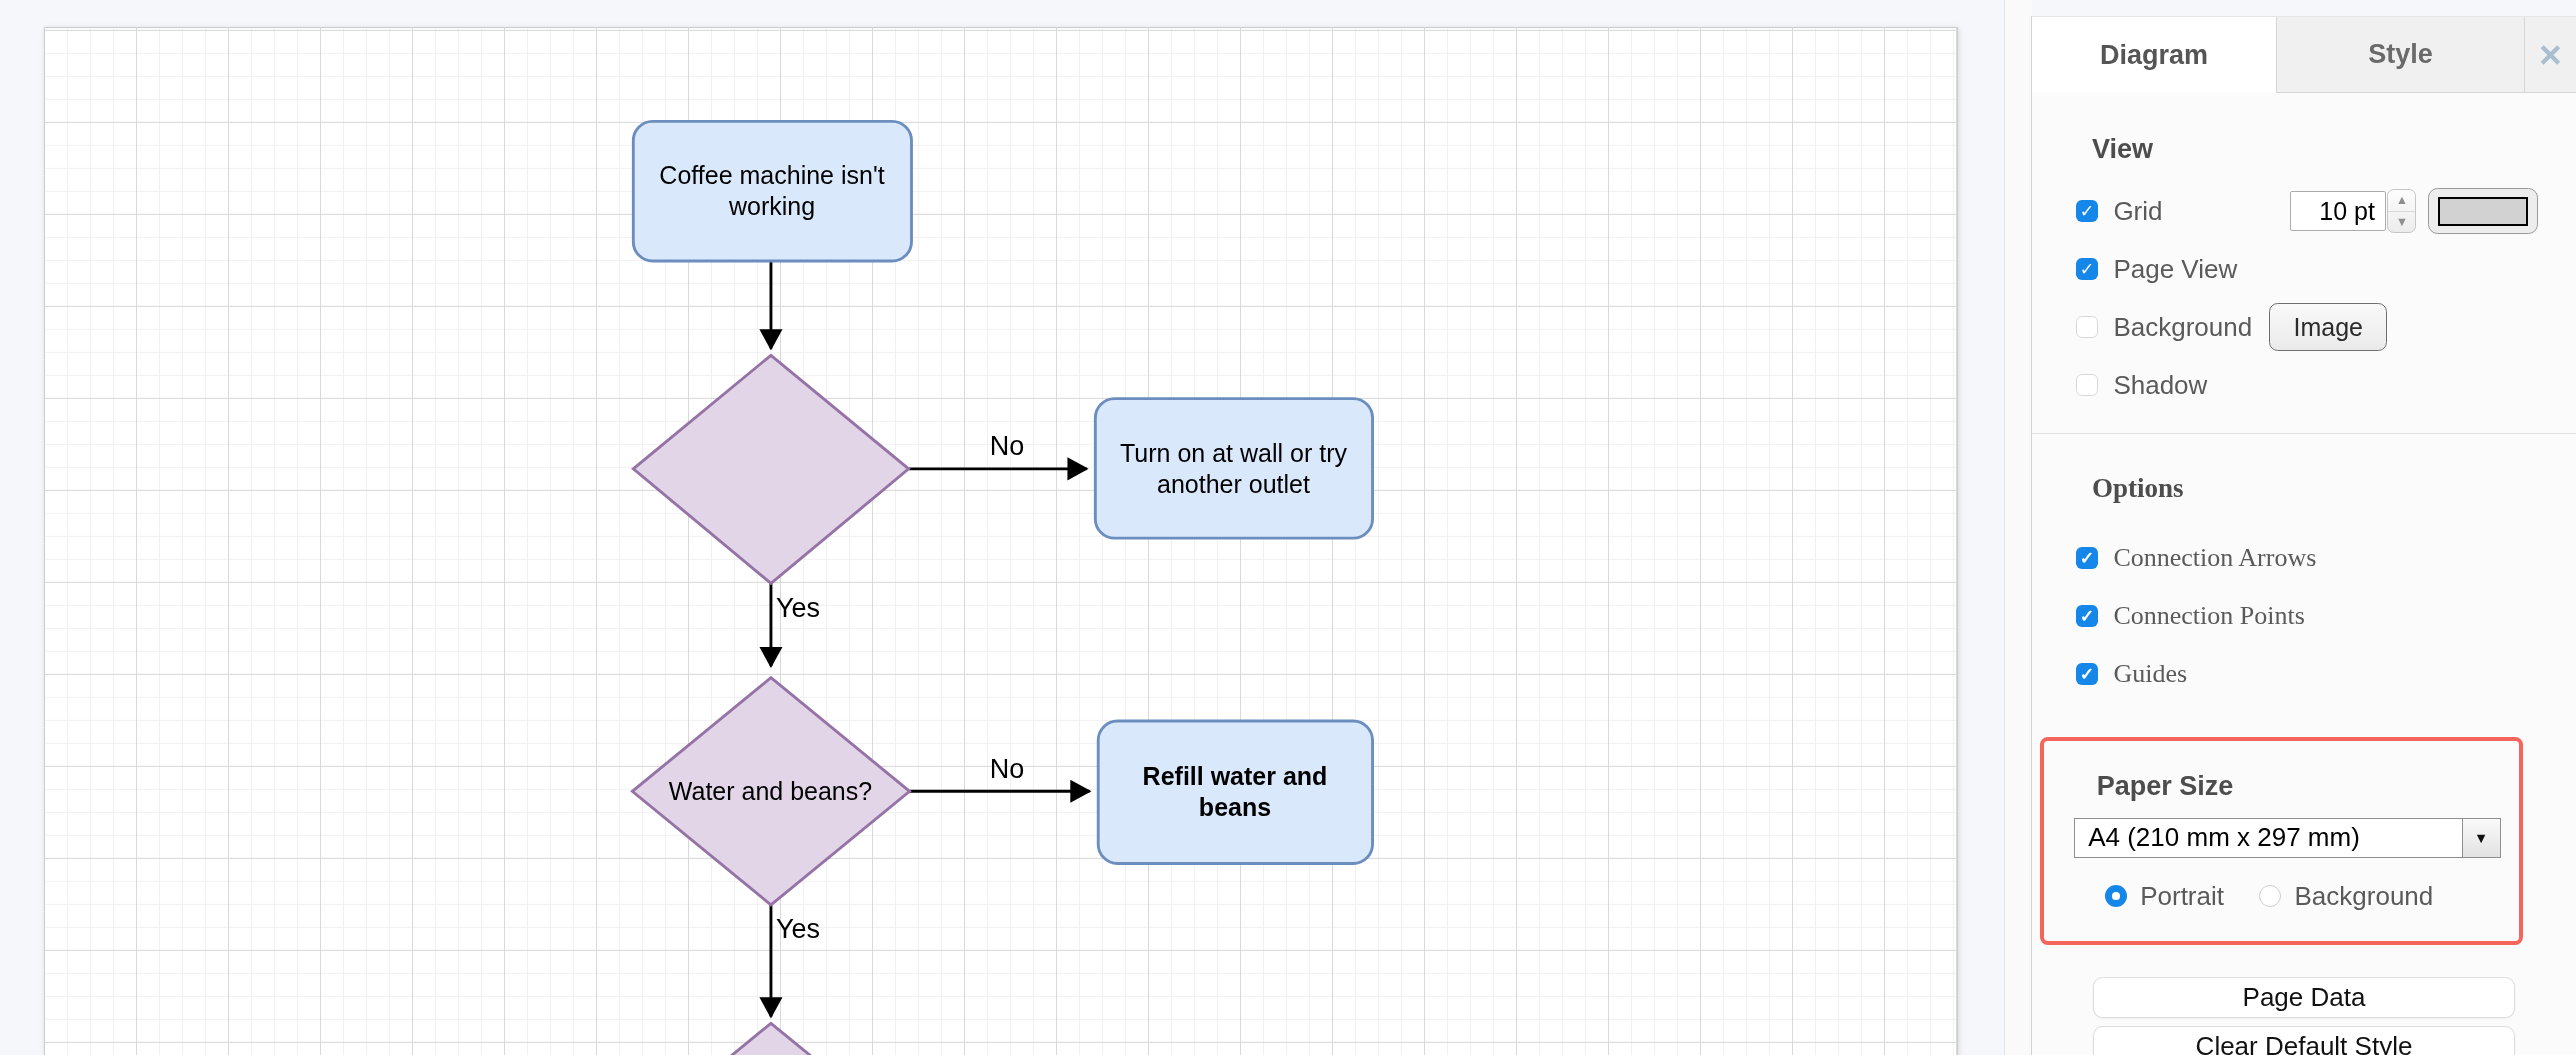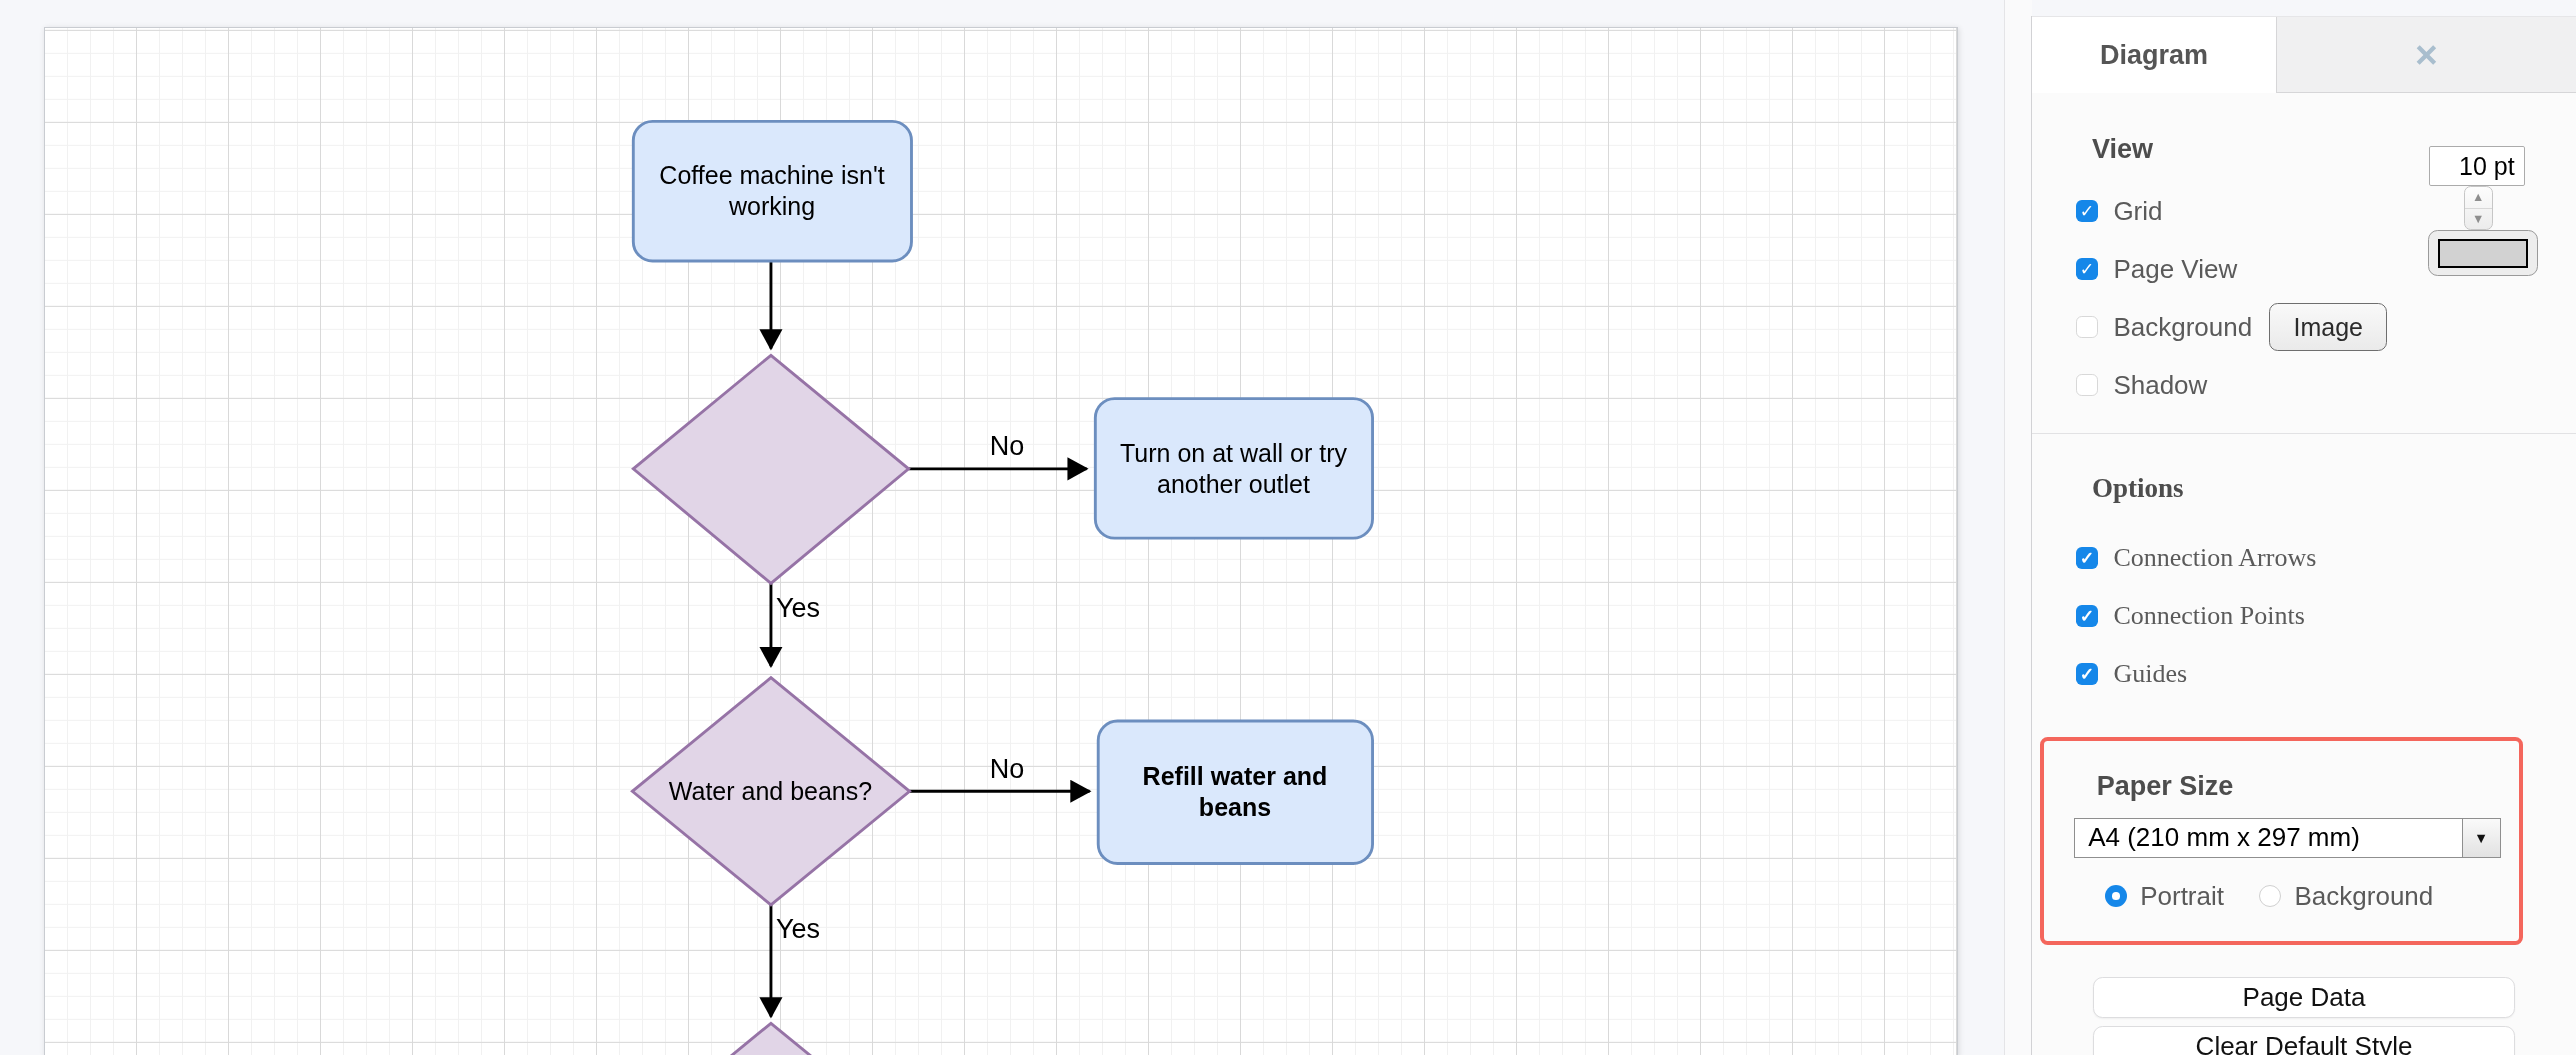--- a/index.html
+++ b/index.html
@@ -45,21 +45,21 @@
   .cb{width:22px;height:22px;border-radius:5.8px;flex:none;display:flex;align-items:center;justify-content:center;box-sizing:border-box;}
   .cb.on{background:#1587E9;}
   .cb.on::after{content:"✓";color:#fff;font-size:17.3px;font-weight:700;line-height:1;}
   .cb.off{background:#FFFFFF;border:1.9px solid #D8D8D8;}
 
   .radio{width:22px;height:22px;border-radius:50%;flex:none;display:flex;align-items:center;justify-content:center;box-sizing:border-box;}
   .radio.on{background:#1587E9;}
   .radio.on::after{content:"";width:7.7px;height:7.7px;border-radius:50%;background:#fff;}
   .radio.off{background:#FFFFFF;border:1.9px solid #D0D0D0;}
 
-  .grid-size-group{margin-left:auto;display:flex;align-items:center;flex-direction:column;}
+  .grid-size-group{margin-left:auto;display:flex;align-items:center;}
   .num-input{width:96px;height:40px;border:1.9px solid #ABABAB;border-radius:1.9px;background:#fff;
     font-family:inherit;font-size:25px;color:#000;text-align:right;padding:0 9.6px 0 0;box-sizing:border-box;}
   .stepper{width:29px;height:44px;border:1px solid #C6C6C6;border-radius:6.7px;background:linear-gradient(#FDFDFD,#ECECEC);
     display:flex;flex-direction:column;margin-left:1.9px;box-sizing:border-box;overflow:hidden;}
   .stepper span{flex:1;display:flex;align-items:center;justify-content:center;font-size:12.5px;color:#8E8E8E;line-height:1;}
   .stepper .up{border-bottom:1px solid #D8D8D8;}
   .swatch-btn{width:110px;height:46px;margin-left:11.6px;border:1.9px solid #9A9A9A;border-radius:9.6px;background:#EDEDED;
     display:flex;align-items:center;justify-content:center;box-sizing:border-box;}
   .swatch-inner{width:90px;height:29px;background:#D2D2D2;border:2.9px solid #000;box-sizing:border-box;}
 
@@ -125,20 +125,21 @@
       <div class="edge-label side" style="left:731px;top:901px;">Yes</div>
     </div>
   </div>
 
   <div id="scroll-gutter"></div>
 
   <div id="format-panel">
 
     <div class="tabs">
       <div class="tab t1 active">Diagram</div>
+      <div class="tab t2">Style</div>
       <div class="tab-close">
         <span class="close-x">×</span>
       </div>
     </div>
 
     <div style="padding-top:25px;">
       <div class="section-heading" style="padding-left:44px;">View</div>
       <div style="margin-top:17.3px;">
         <div class="row">
           <span class="cb on"></span>

